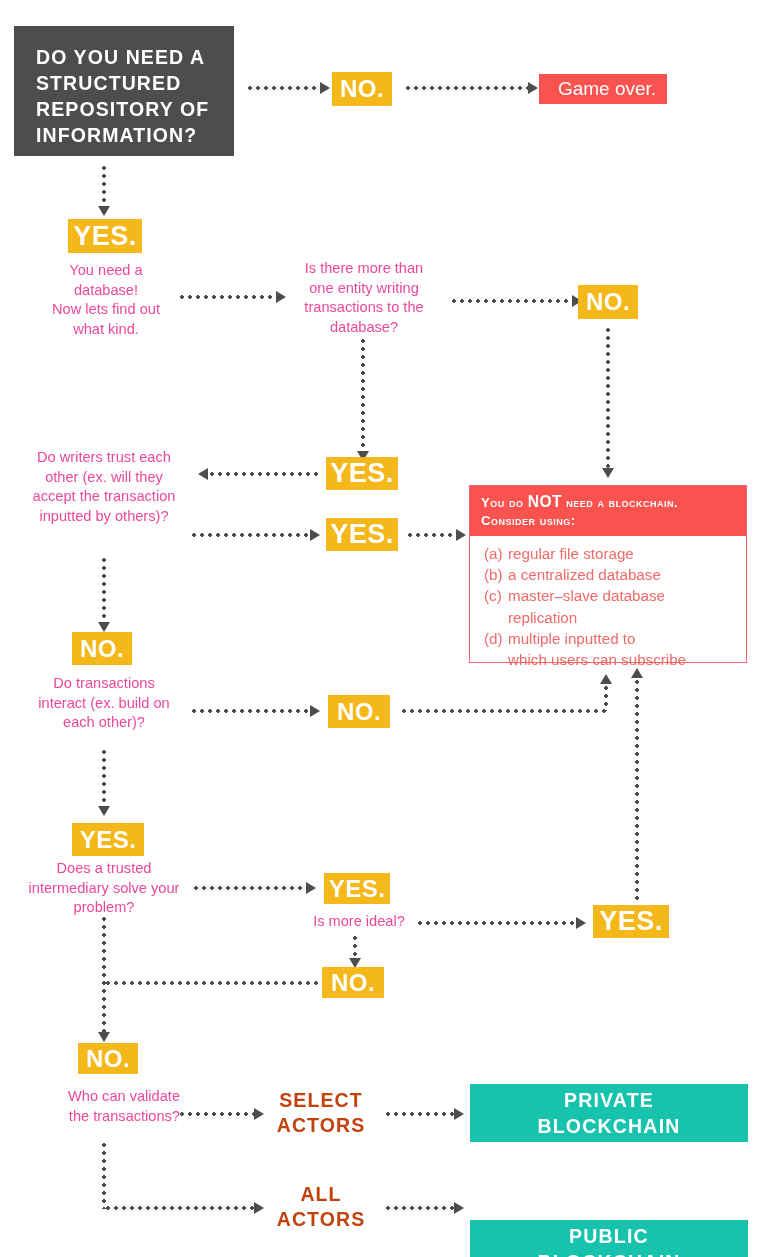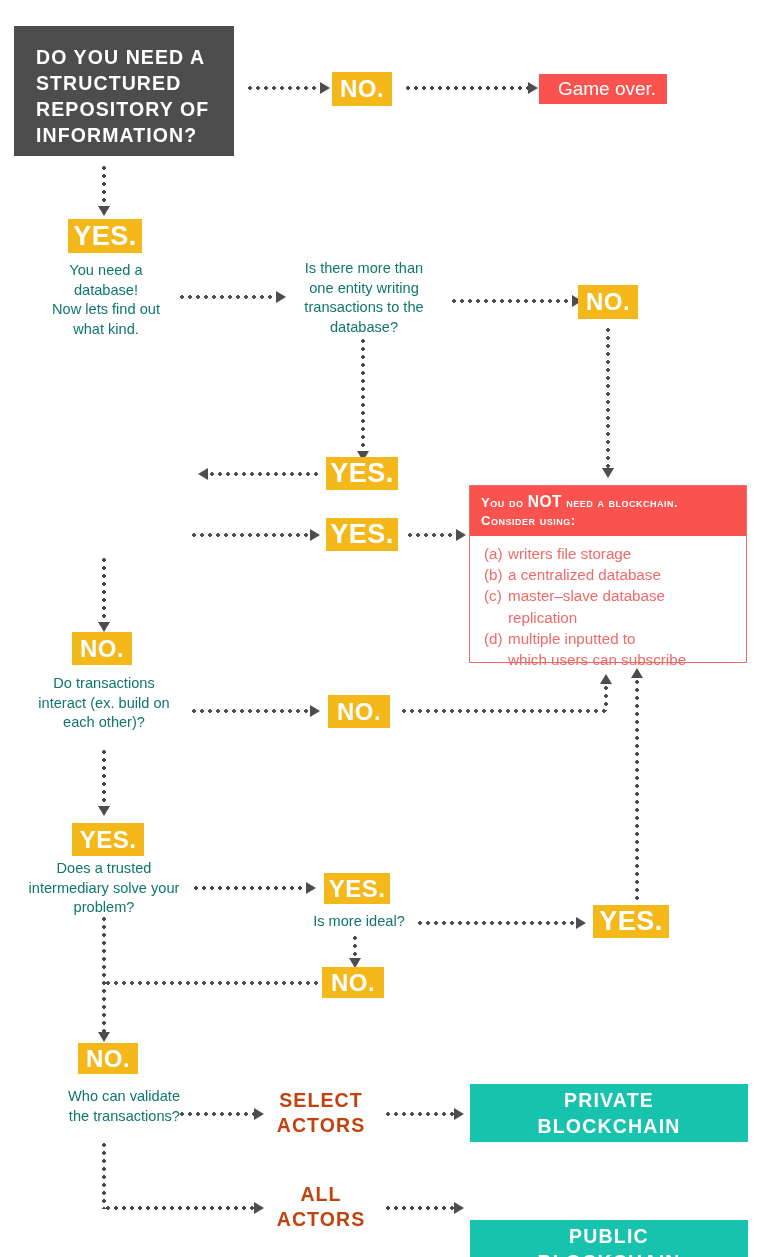--- a/index.html
+++ b/index.html
@@ -67,21 +67,21 @@
     letter-spacing: 1.2px;
     text-align: center;
     display: flex;
     align-items: center;
     justify-content: center;
     box-sizing: border-box;
   }
 
   
   .qtext {
-    color: #0f766e;
+    color: #ec4899;
     font-size: 14.6px;
     line-height: 19.5px;
     text-align: center;
     box-sizing: border-box;
   }
 
   
   .goldlabel {
     color: #c2410c;
     font-weight: bold;
@@ -202,38 +202,40 @@
   <div class="abs arrow down" style="left:602px; top:468px;"></div>
 
   <div class="abs vline" style="left:361px; top:337px; height:116px;"></div>
   <div class="abs arrow down" style="left:357px; top:451px;"></div>
 
   <div class="abs chip lg" style="left:326px; top:457px; width:72px; height:33px;">YES.</div>
 
   <div class="abs hline" style="left:208px; top:472px; width:110px;"></div>
   <div class="abs arrow left" style="left:198px; top:468px;"></div>
 
+  <div class="abs qtext" style="left:26px; top:448px; width:156px;">Do writers trust each other
+(ex. will they accept the transaction inputted by others)?</div>
 
   <div class="abs hline" style="left:190px; top:533px; width:122px;"></div>
   <div class="abs arrow right" style="left:310px; top:529px;"></div>
 
   <div class="abs chip lg" style="left:326px; top:518px; width:72px; height:33px;">YES.</div>
 
   <div class="abs hline" style="left:406px; top:533px; width:52px;"></div>
   <div class="abs arrow right" style="left:456px; top:529px;"></div>
 
   <div class="abs advice" style="left:469px; top:485px; width:278px; height:178px;">
     <div class="advice-head">
       <span>You </span><span>do </span><span class="big">NOT</span><span> need a blockchain.</span><br>
       <span>Consider using:</span>
     </div>
     <div class="advice-body">
       <div class="advice-item">
         <span class="mark">(a)</span>
-        <span class="txt">writers file storage</span>
+        <span class="txt">regular file storage</span>
       </div>
       <div class="advice-item">
         <span class="mark">(b)</span>
         <span class="txt">a centralized database</span>
       </div>
       <div class="advice-item">
         <span class="mark">(c)</span>
         <span class="txt">master–slave database
 replication</span>
       </div>

